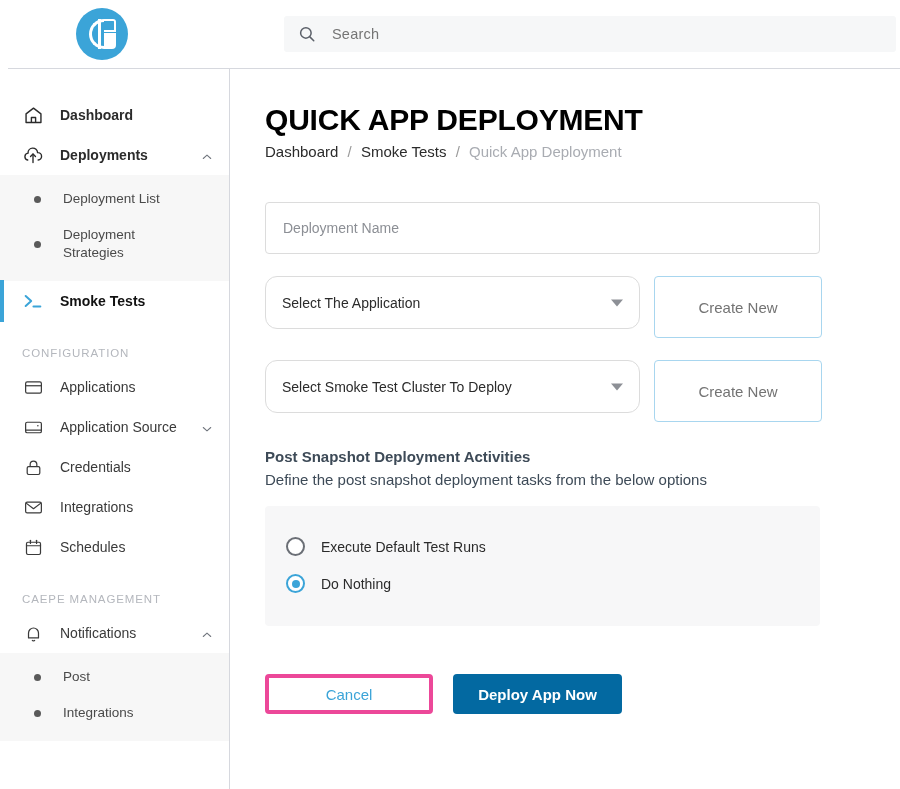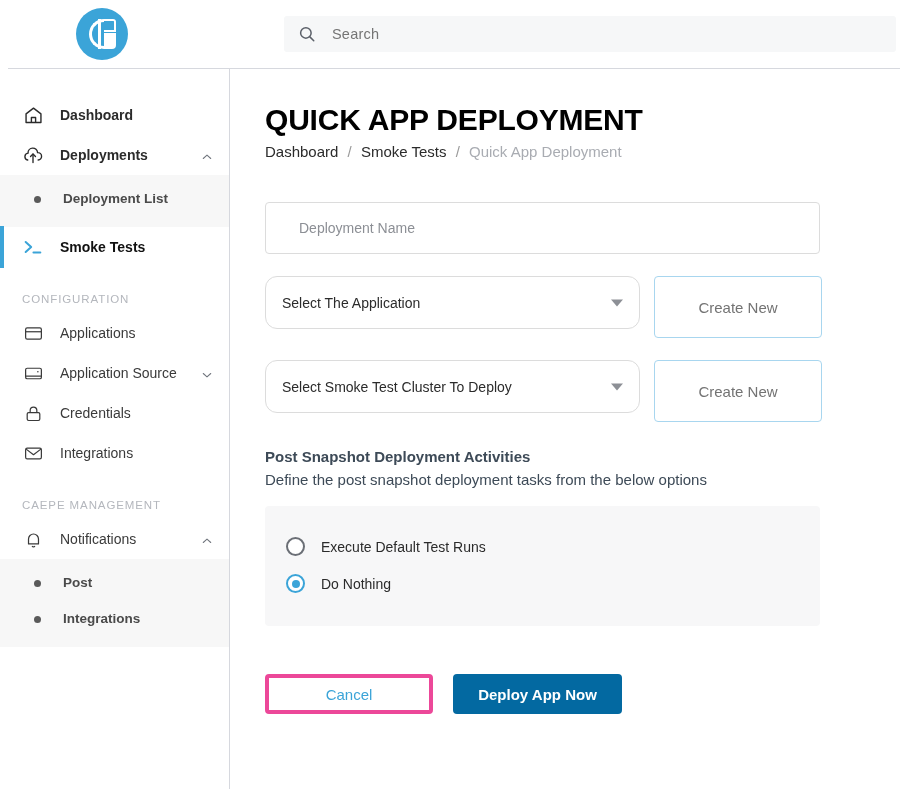--- a/index.html
+++ b/index.html
@@ -101,21 +101,21 @@
     transform: translateY(-50%);
     width: 12px; height: 12px;
   }
   .nav-item.active { }
   .nav-item.active::before {
     content: ""; position: absolute; left: 0; top: -1px;
     width: 4px; height: 42px; background: #3ba4d8;
   }
   .nav-item.active .ni-label { color: #111; }
 
-  .submenu { background: #f7f7f7; padding: 6px 0 10px 0; font-weight: bold; }
+  .submenu { background: #f7f7f7; padding: 6px 0 10px 0; }
   .sub-item {
     display: flex; align-items: center;
     padding: 9px 12px 9px 34px; cursor: pointer;
   }
   .sub-dot {
     width: 7px; height: 7px; border-radius: 50%;
     background: #5a5a5a; flex: none; margin-right: 22px;
   }
   .sub-label {
     font-size: 13.5px; color: #4a4a4a; line-height: 18px;
@@ -157,21 +157,21 @@
   .breadcrumb .bc-sep { color: #9a9a9a; margin: 0 5px; }
   .breadcrumb .bc-current { color: #a9acb2; }
 
   .field-row { display: flex; align-items: flex-start; margin-bottom: 22px; }
 
   .text-input {
     width: 555px; height: 52px;
     border: 1px solid #dcdcdc; border-radius: 4px;
     background: #fff;
     font-size: 14px; color: #8c8f95;
-    padding: 0 33px;
+    padding: 0 17px;
     outline: none;
     font-family: "Liberation Sans", sans-serif;
   }
   .text-input::placeholder { color: #8c8f95; }
 
   .select-box {
     width: 375px; height: 53px;
     border: 1px solid #dcdcdc; border-radius: 12px;
     background: #fff;
     display: flex; align-items: center;
@@ -295,20 +295,24 @@
           <path d="M3 10 L8 5.5 L13 10"></path>
         </svg>
       </span>
     </div>
 
     <div class="submenu">
       <div class="sub-item">
         <span class="sub-dot"></span>
         <span class="sub-label">Deployment List</span>
       </div>
+      <div class="sub-item">
+        <span class="sub-dot"></span>
+        <span class="sub-label">Deployment Strategies</span>
+      </div>
     </div>
 
     <div class="nav-item active">
       <span class="ni-icon">
         <svg viewBox="0 0 24 24" width="22" height="22" fill="none" stroke="#3ba4d8" stroke-width="2.2" stroke-linecap="round" stroke-linejoin="round">
           <path d="M4 6.5 L10 12 L4 17.5"></path>
           <line x1="12.5" y1="18" x2="20" y2="18"></line>
         </svg>
       </span>
       <span class="ni-label">Smoke Tests</span>
@@ -356,20 +360,31 @@
     <div class="cfg-item">
       <span class="ci-icon">
         <svg viewBox="0 0 24 24" width="21" height="21" fill="none" stroke="#3a3a3a" stroke-width="1.4" stroke-linejoin="round">
           <rect x="3" y="5.8" width="18" height="12.4" rx="1.8"></rect>
           <path d="M3.6 7 L12 13.4 L20.4 7"></path>
         </svg>
       </span>
       <span class="ci-label">Integrations</span>
     </div>
 
+    <div class="cfg-item">
+      <span class="ci-icon">
+        <svg viewBox="0 0 24 24" width="21" height="21" fill="none" stroke="#3a3a3a" stroke-width="1.4" stroke-linecap="round">
+          <rect x="4" y="6" width="16" height="14" rx="1.6"></rect>
+          <line x1="4" y1="10" x2="20" y2="10"></line>
+          <line x1="8.5" y1="3.8" x2="8.5" y2="7.4"></line>
+          <line x1="15.5" y1="3.8" x2="15.5" y2="7.4"></line>
+        </svg>
+      </span>
+      <span class="ci-label">Schedules</span>
+    </div>
 
     <div class="section-title">CAEPE MANAGEMENT</div>
 
     <div class="cfg-item">
       <span class="ci-icon">
         <svg viewBox="0 0 24 24" width="21" height="21" fill="none" stroke="#3a3a3a" stroke-width="1.4" stroke-linejoin="round">
           <path d="M6.3 17 V11.4 A5.7 5.7 0 0 1 17.7 11.4 V17 Z"></path>
           <path d="M10.4 19.4 A1.8 1.8 0 0 0 13.6 19.4"></path>
         </svg>
       </span>

